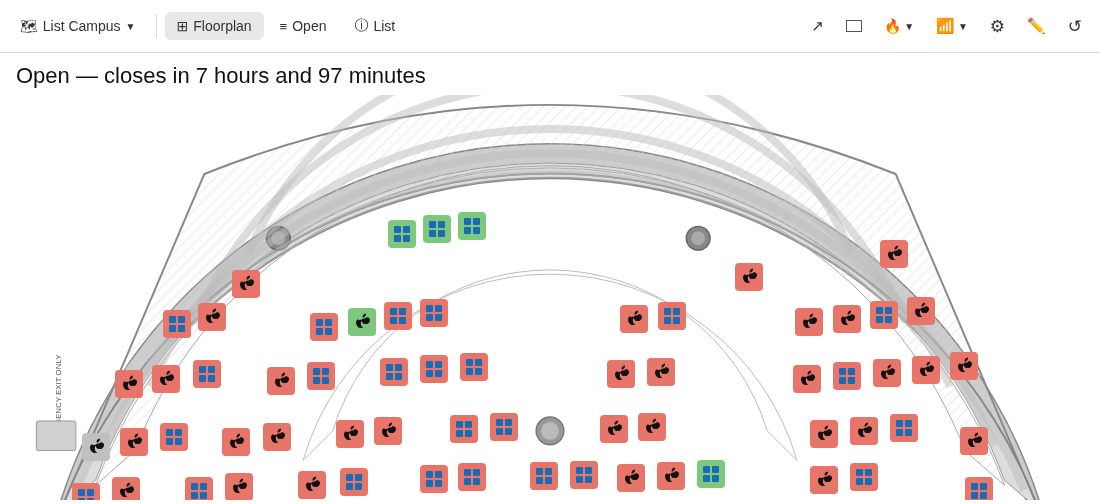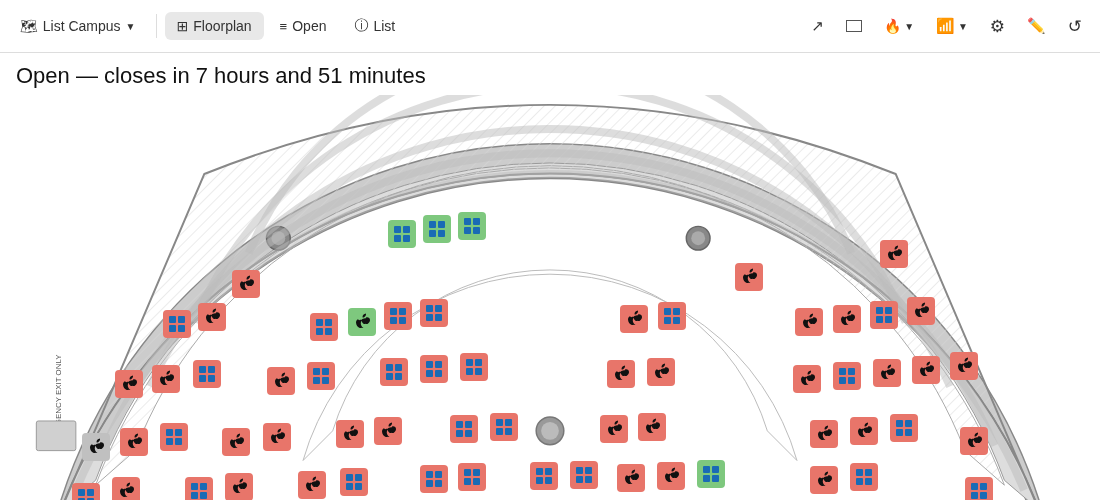--- a/index.html
+++ b/index.html
@@ -163,21 +163,21 @@
     <div class="nav-btn">
       <span style="font-size:15px;">✏️</span>
     </div>
     <div class="nav-btn">
       <span style="font-size:17px;">↺</span>
     </div>
   </div>
 </nav>
 
 <div class="status-bar">
-  <span>Open — closes in 7 hours and 51 minutes</span>
+  <span>Open — closes in 7 hours and 97 minutes</span>
 </div>
 
 <div class="floorplan-area">
   <svg class="floorplan-svg" viewBox="0 0 1100 410" xmlns="http://www.w3.org/2000/svg">
 
     <rect width="1100" height="410" fill="white"></rect>
 
     <path d="M 60 430 A 520 520 0 0 1 1040 430" fill="none" stroke="#888" stroke-width="2.5"></path>
 
     <defs>

